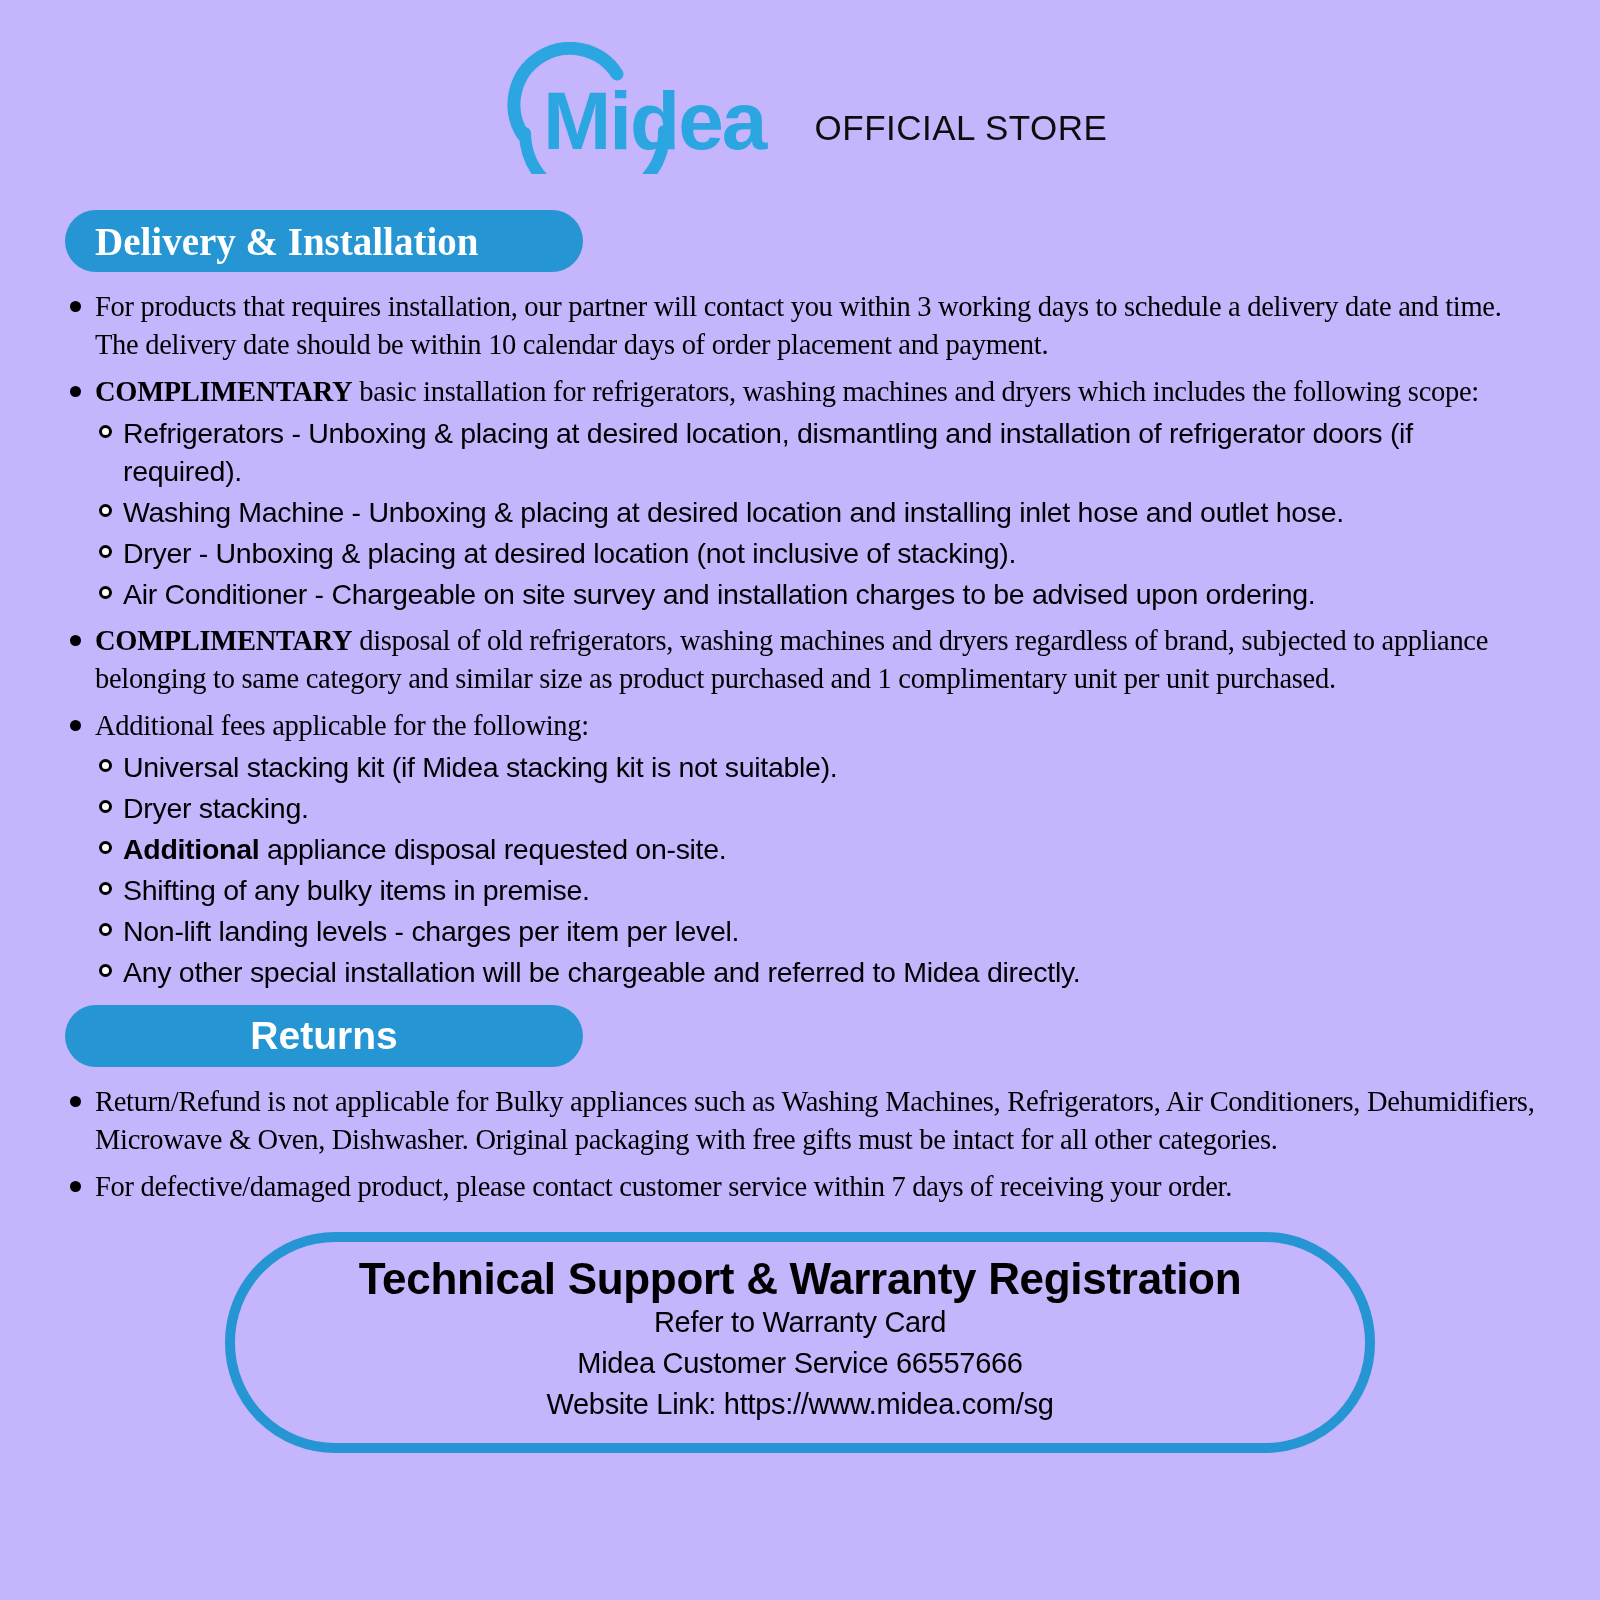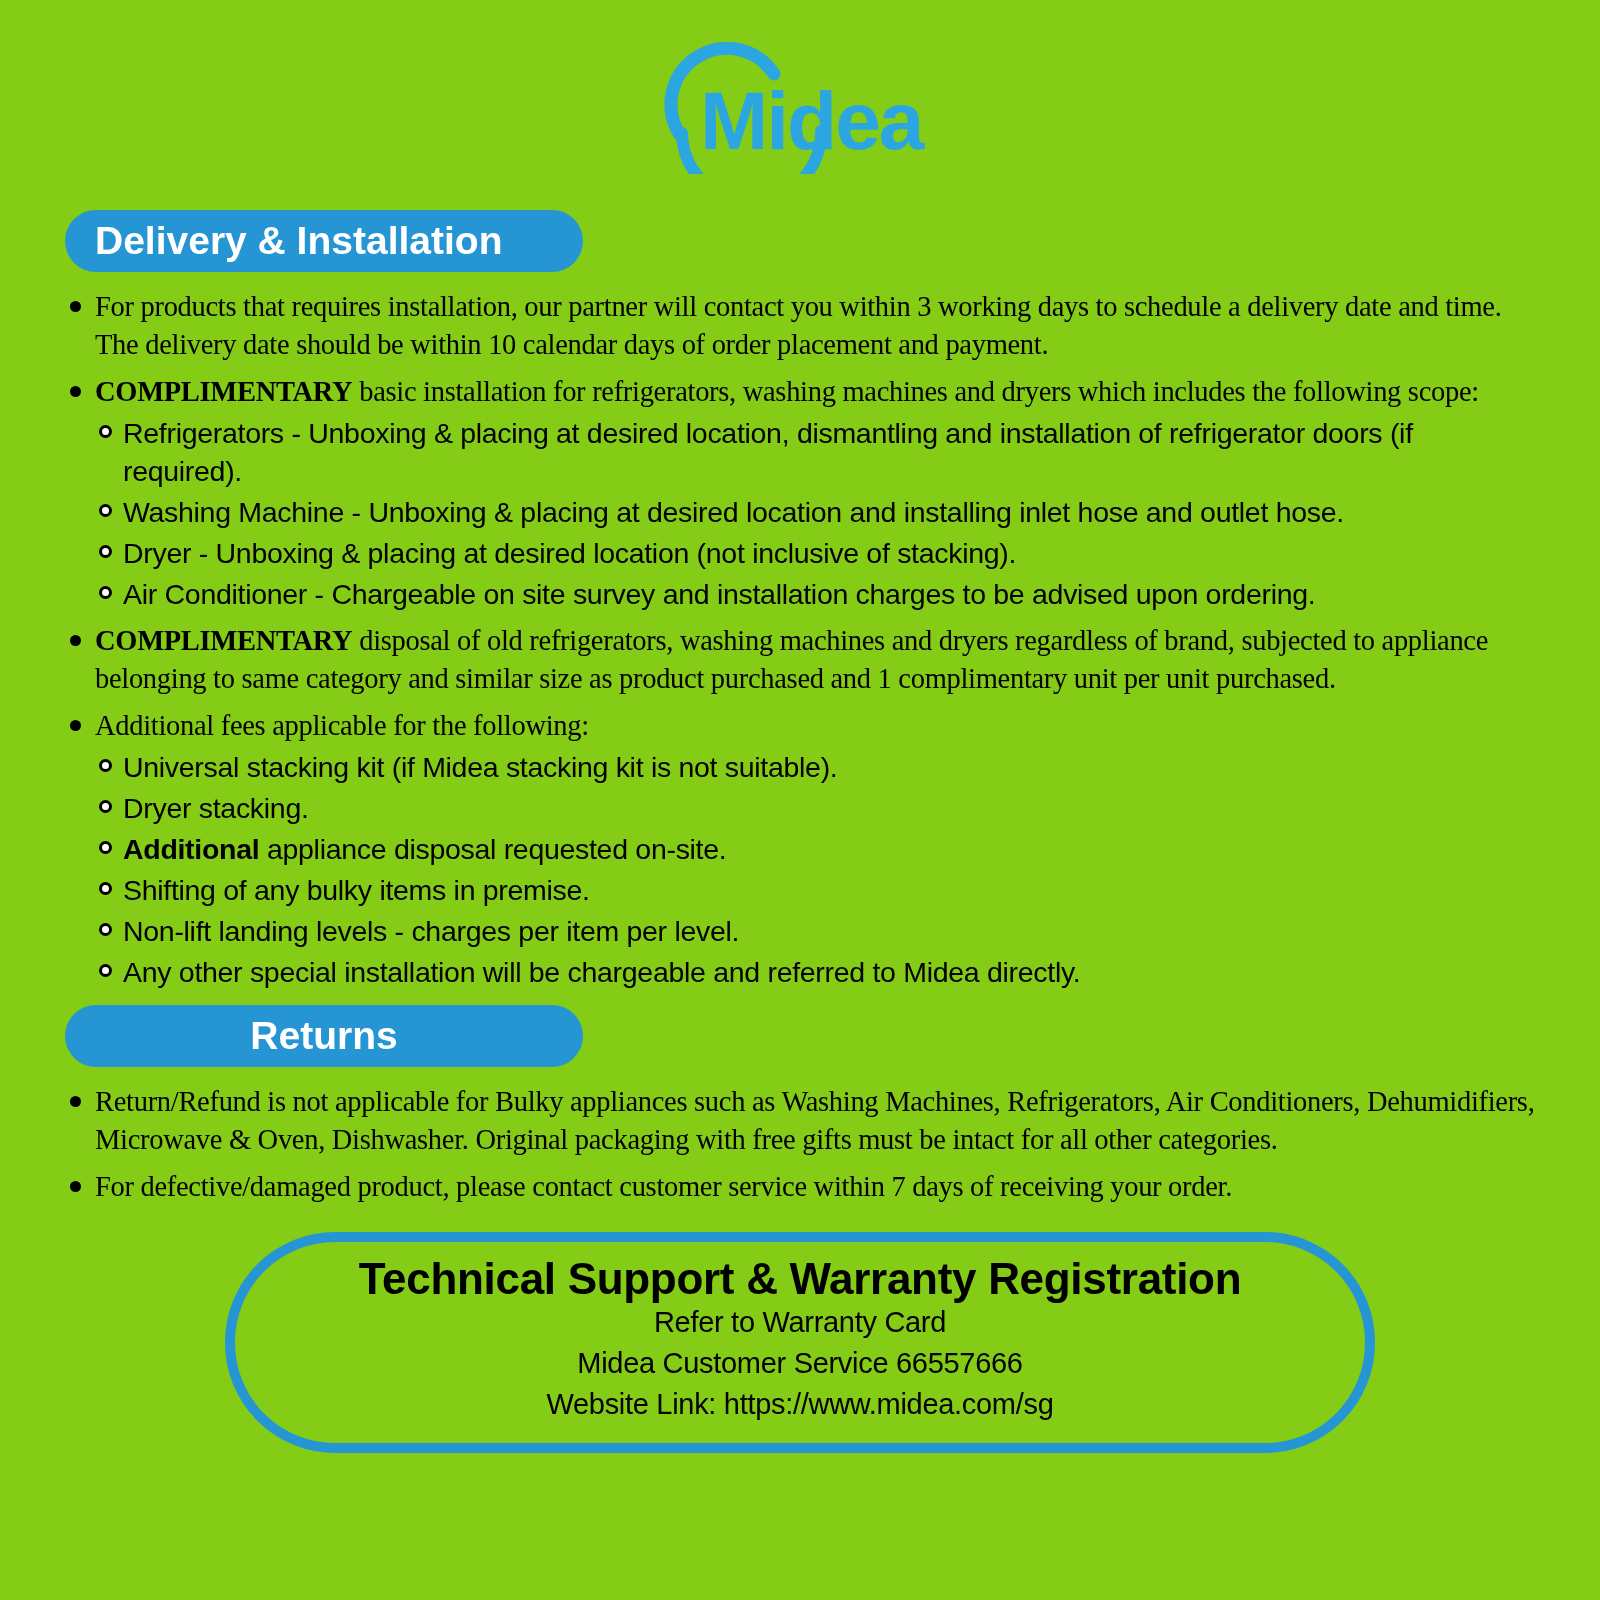--- a/index.html
+++ b/index.html
@@ -1,20 +1,20 @@
 <!DOCTYPE html>
 <html><head>
 <meta charset="utf-8">
 <style>
   * { margin:0; padding:0; box-sizing:border-box; }
   html,body { background:#ffffff; }
   .page {
     position:relative;
     width:1600px; height:1600px;
-    background:#84cc16;
+    background:#c4b5fd;
     overflow:hidden;
     font-family:"Liberation Sans","DejaVu Sans",sans-serif;
     color:#000;
   }
   
   .header {
     display:flex; justify-content:center; align-items:flex-start;
     padding-top:42px; gap:22px;
   }
   .logo-svg { width:300px; height:132px; display:block; }
@@ -22,21 +22,21 @@
     font-size:35px; color:#0d0d0d; letter-spacing:0.5px;
     margin-top:66px; white-space:nowrap;
   }
   
   .pill {
     width:518px; height:62px;
     background:#2596D3; border-radius:33px;
     color:#fff; font-weight:bold; font-size:39px;
     display:flex; align-items:center;
   }
-  .pill.left-text { padding-left:30px; margin:36px 0 13px 65px; }
+  .pill.left-text { padding-left:30px; margin:36px 0 13px 65px;font-family:Liberation Serif, serif; }
   .pill.center-text { justify-content:center; margin:14px 0 0 65px; }
   
   .list { margin:16px 0 0 65px; width:1472px; font-size:28.5px; line-height:38px; letter-spacing:-0.3px; }
   .li { display:flex; }
   .li.main { margin-top:9px;font-family:Liberation Serif, serif; }
   .li.sub  { margin-top:3px; padding-left:33px; }
   .li.main:first-child { margin-top:0; }
   .marker { flex:none; }
   .li.main .marker { width:30px; }
   .li.sub  .marker { width:25px; }
@@ -63,20 +63,21 @@
 <body>
 
 <div class="page">
 
   <div class="header">
     <svg class="logo-svg" viewBox="0 0 300 132">
       <path d="M30,93 A56,56 0 1 1 124,32" fill="none" stroke="#2CA6E0" stroke-width="13" stroke-linecap="round"></path>
       <path d="M32,91 A63,63 0 0 0 171,89" fill="none" stroke="#2CA6E0" stroke-width="12" stroke-linecap="round"></path>
       <text x="50" y="107" font-size="82" font-weight="bold" fill="#2CA6E0" letter-spacing="-2" font-family="Liberation Sans, DejaVu Sans, sans-serif">Midea</text>
     </svg>
+    <div class="store-label">OFFICIAL STORE</div>
   </div>
 
   <div class="pill left-text">
     <span>Delivery &amp; Installation</span>
   </div>
 
   <div class="list">
     <div class="li main">
       <span class="marker">
           <i class="dot"></i>

